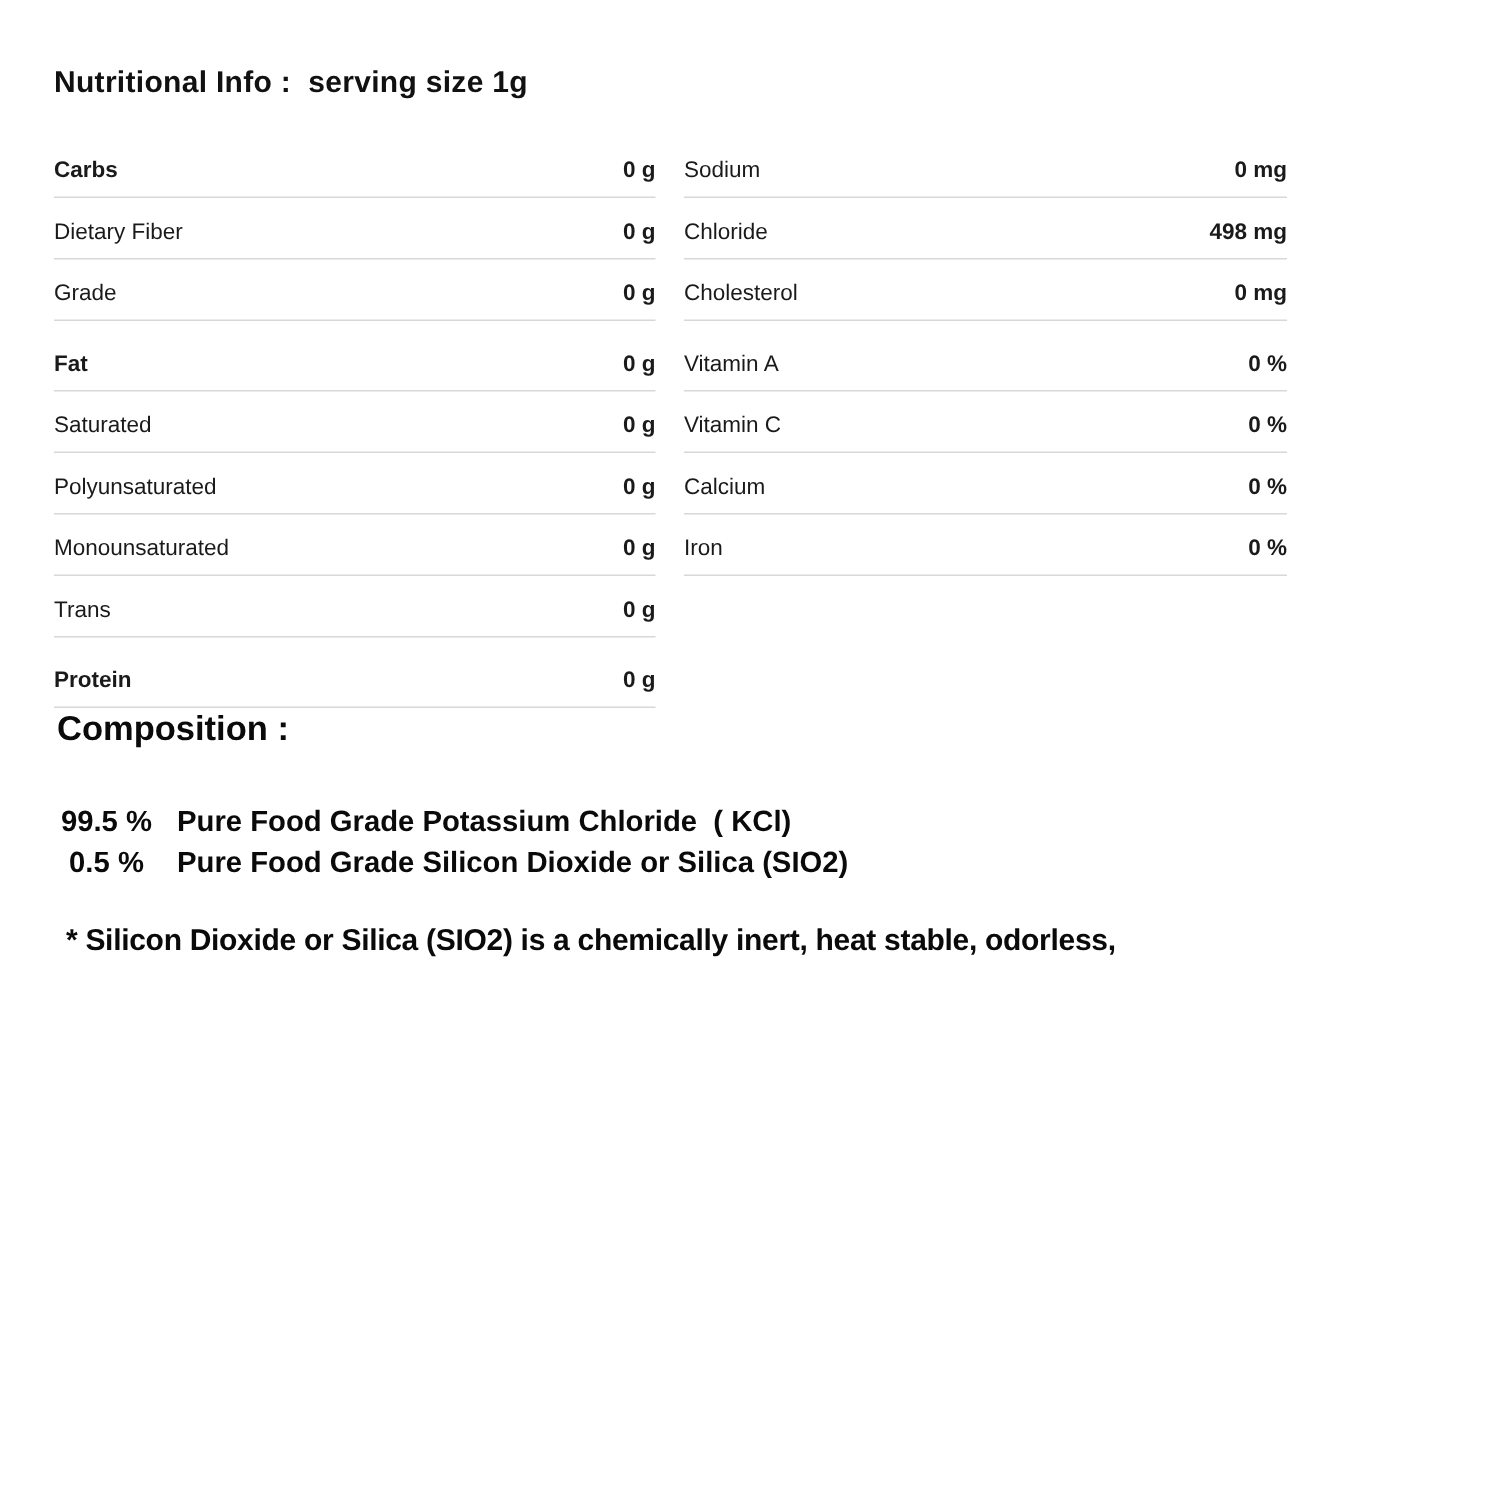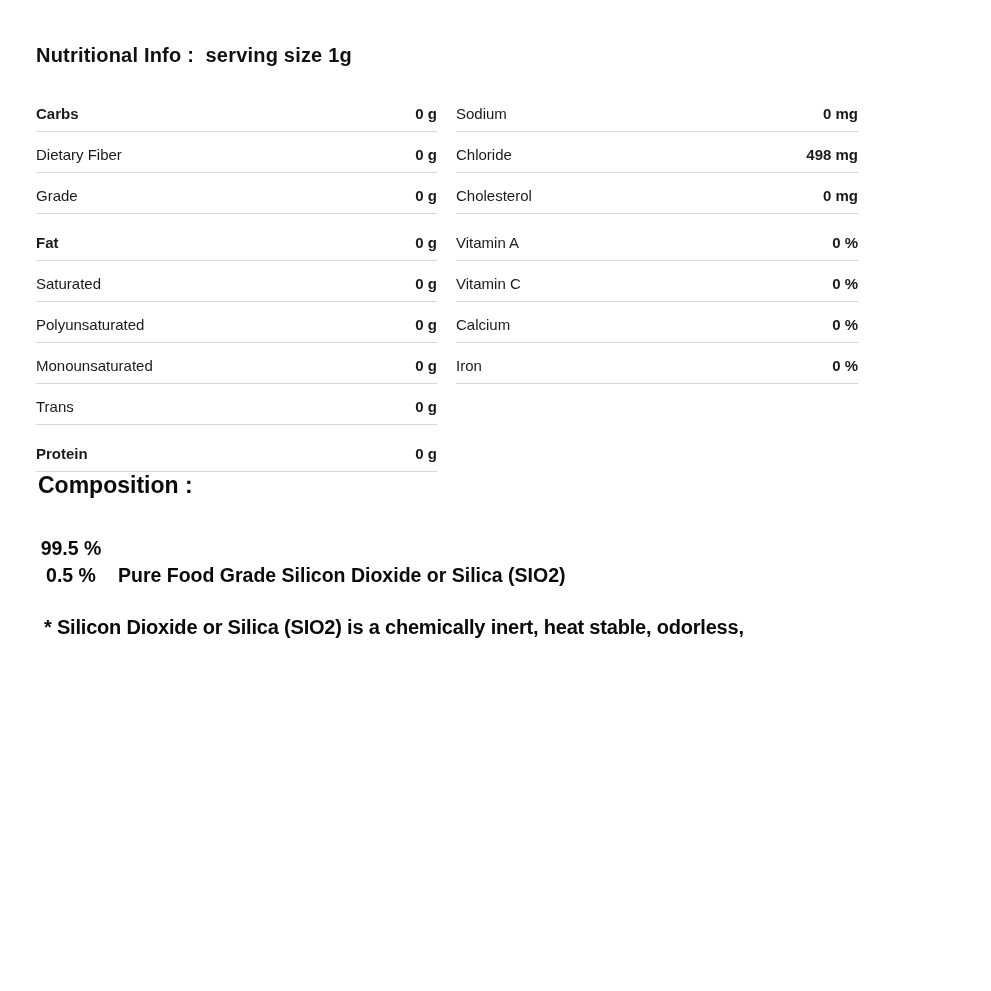--- a/index.html
+++ b/index.html
@@ -166,20 +166,20 @@
               <span class="lab">Iron</span>
               <span class="val">0 %</span>
             </div>
           </div>
         </div>
     </div>
 
     <h2 class="comp-heading">Composition :</h2>
 
     <div class="comp-items" id="comp-items">
-        <div class="comp-item"><span class="pct">99.5 %</span></div>
+        <div class="comp-item"><span class="pct">99.5 %</span><span class="txt">Pure Food Grade Potassium Chloride  ( KCl)</span></div>
         <div class="comp-item"><span class="pct">0.5 %</span><span class="txt">Pure Food Grade Silicon Dioxide or Silica (SIO2)</span></div>
       </div>
 
     <div class="note" id="note"><span class="note-line">* Silicon Dioxide or Silica (SIO2) is a chemically inert, heat stable, odorless,</span></div>
 
   </div>
 </div>
 
 </body></html>

